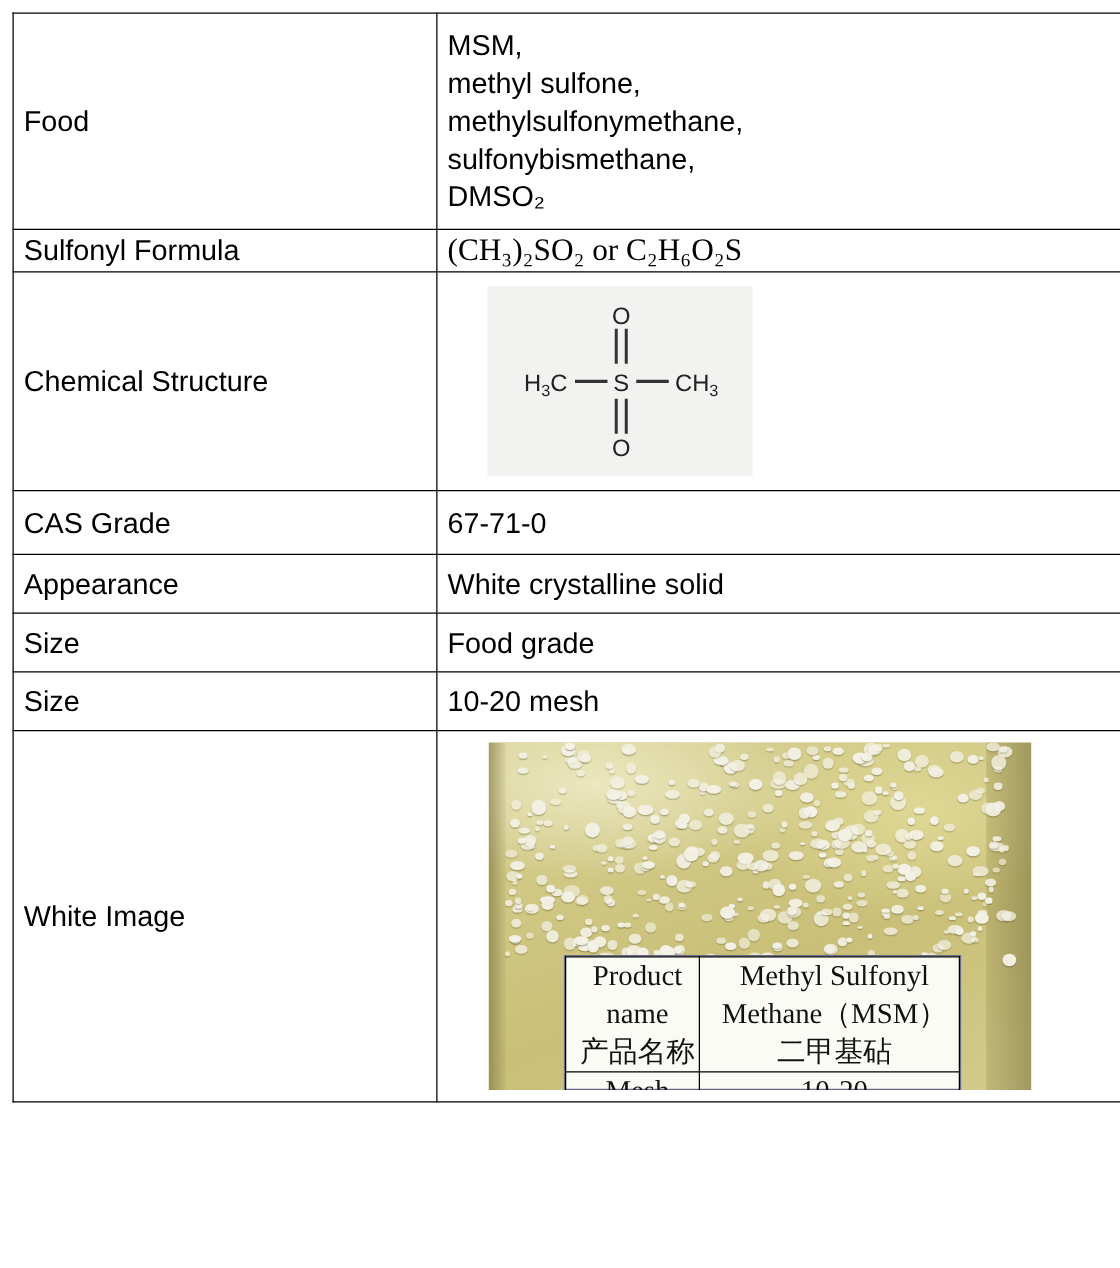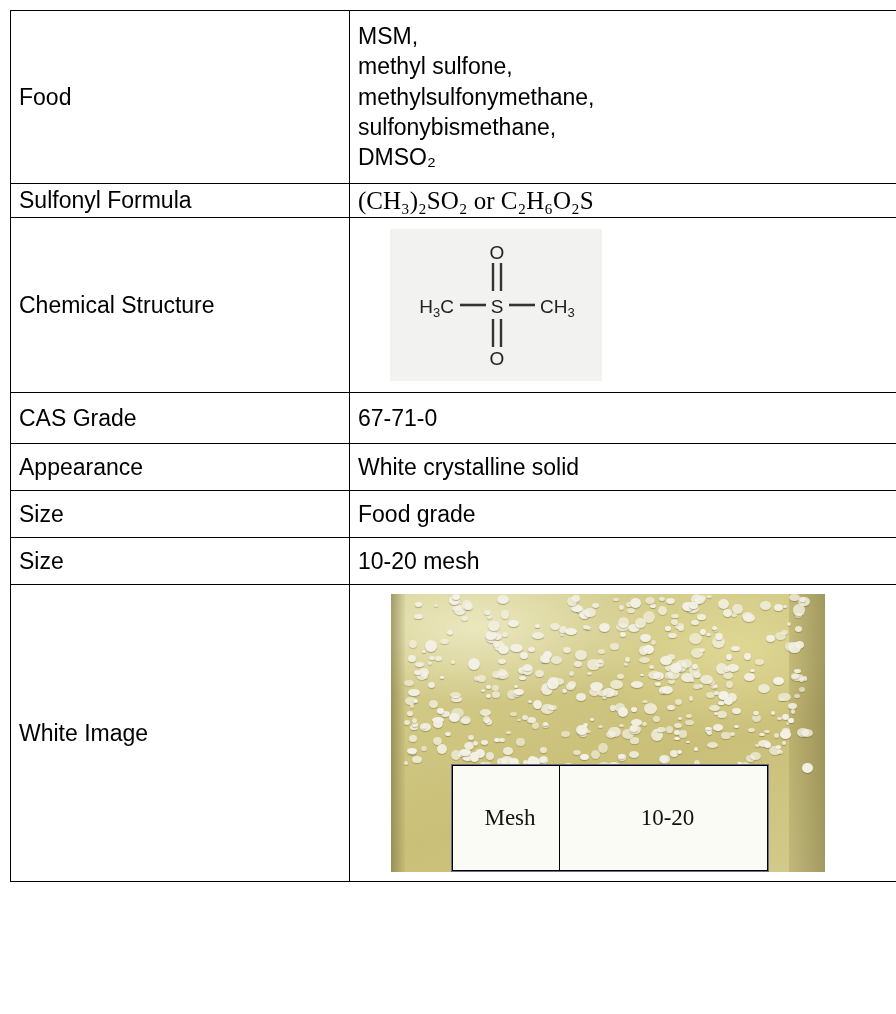--- a/index.html
+++ b/index.html
@@ -626,20 +626,30 @@
                 <div class="granule" style="width: 4.1px; height: 3.5px; left: 392.2px; top: 10.8px; opacity: 0.86;"></div>
                 <div class="granule" style="width: 7.5px; height: 4.4px; left: 280.1px; top: 20.1px; opacity: 0.76;"></div>
                 <div class="granule" style="width: 12.5px; height: 7px; left: 140.5px; top: 38px; opacity: 0.83;"></div>
                 <div class="granule" style="width: 11.5px; height: 10.9px; left: 156.4px; top: 84.6px; opacity: 0.93;"></div>
                 <div class="granule" style="width: 8.8px; height: 8.8px; left: 267.2px; top: 12px; opacity: 0.72;"></div>
               </div>
             <div class="label-card">
               <table>
                 <tbody>
                   <tr>
+                    <td class="lc-col1">
+                      <div>Product name</div>
+                      <div>产品名称</div>
+                    </td>
+                    <td>
+                      <div>Methyl Sulfonyl Methane（MSM）</div>
+                      <div>二甲基砧</div>
+                    </td>
+                  </tr>
+                  <tr>
                     <td class="lc-col1">Mesh</td>
                     <td class="lc-bold">10-20</td>
                   </tr>
                 </tbody>
               </table>
             </div>
           </div>
         </td>
       </tr>
     </tbody>

